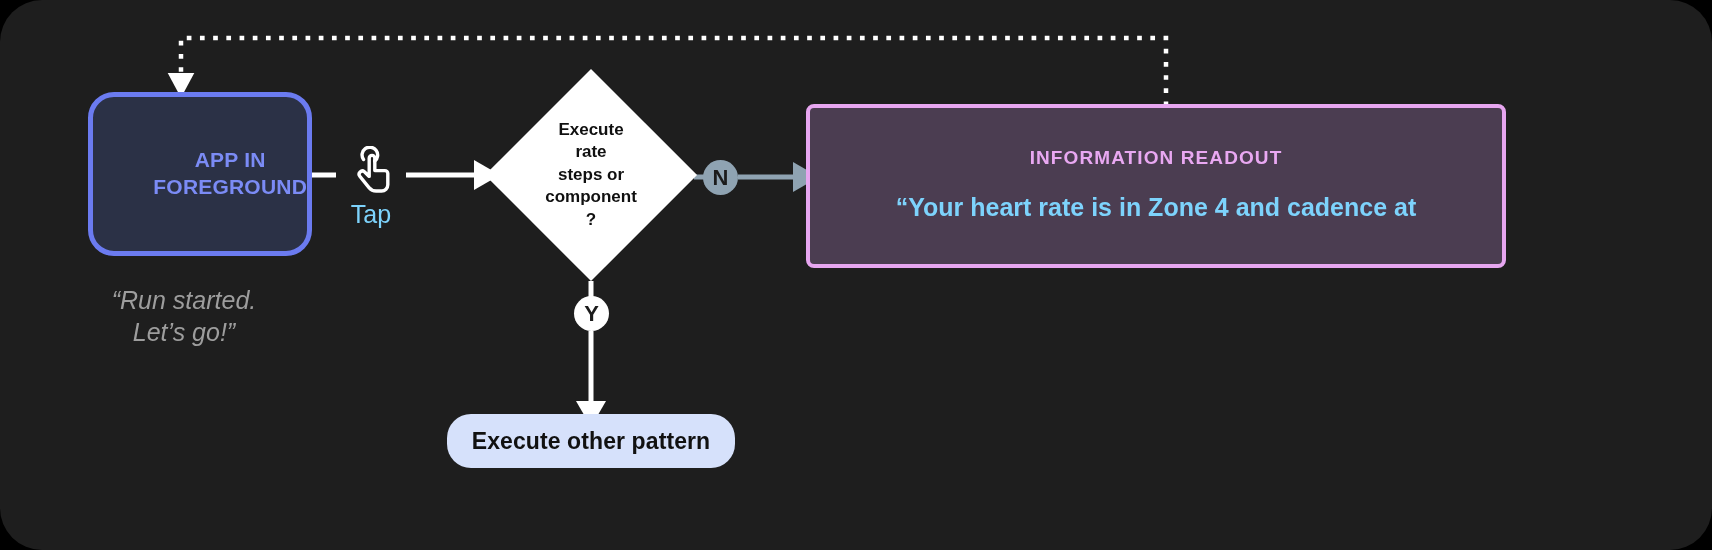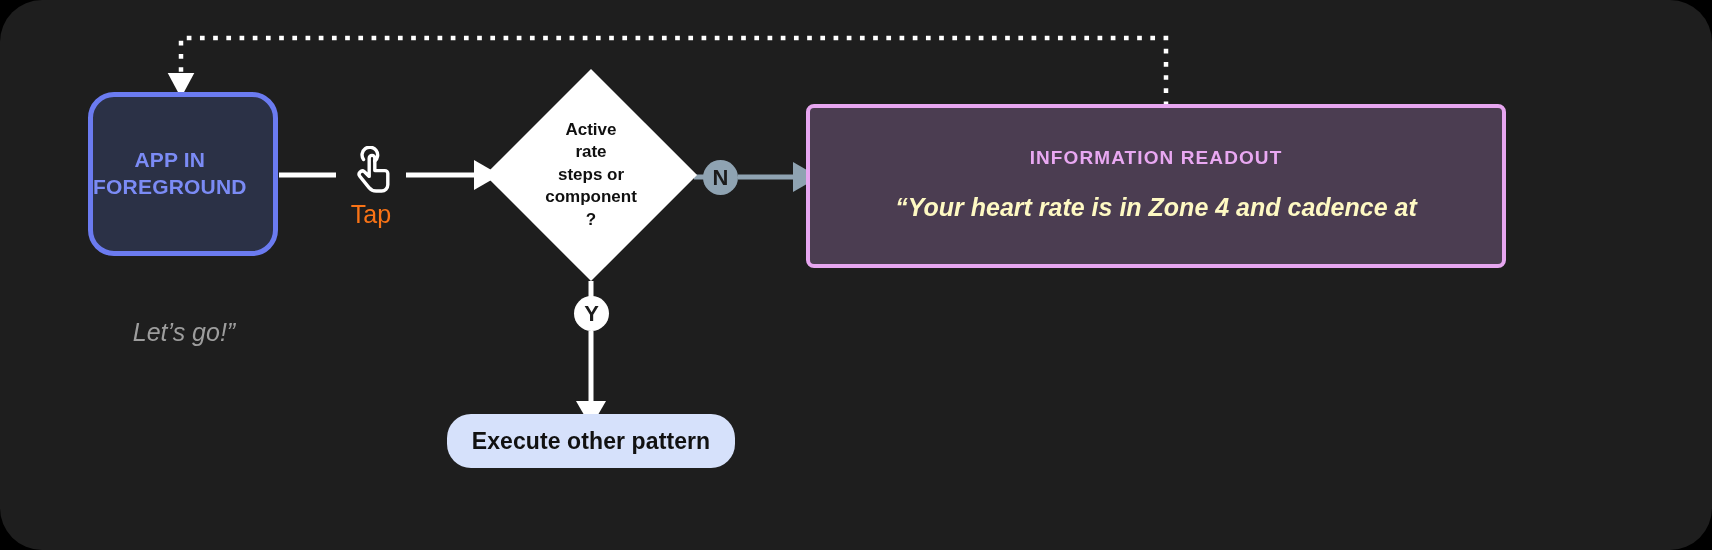--- a/index.html
+++ b/index.html
@@ -22,29 +22,29 @@
     border-radius: 42px;
     overflow: hidden;
   }
 
   .abs { position: absolute; }
 
   
   #app-box {
     left: 88px;
     top: 92px;
-    width: 190px;
+    width: 224px;
     height: 164px;
     box-sizing: border-box;
     background: #2b3146;
     border: 5px solid #6b7bf0;
     border-radius: 26px;
     display: flex;
     align-items: center;
-    justify-content: flex-start;
+    justify-content: flex-end;
   }
   #app-box-label {
     color: #7b8bf5;
     font-size: 21px;
     font-weight: bold;
     line-height: 1.28;
     text-align: center;
     letter-spacing: .2px;
   }
 
@@ -63,21 +63,21 @@
   #tap-group {
     left: 335px;
     top: 146px;
     width: 72px;
     text-align: center;
   }
   #tap-icon { display: block; margin: 0 auto; }
   #tap-label {
     display: block;
     margin-top: 4px;
-    color: #f97316;
+    color: #7dd3fc;
     font-size: 25px;
     line-height: 1;
   }
 
   
   #diamond-wrap {
     left: 485px;
     top: 69px;
     width: 212px;
     height: 212px;
@@ -152,24 +152,23 @@
   }
   #readout-title {
     color: #e9a8f2;
     font-size: 19px;
     font-weight: bold;
     letter-spacing: 1.1px;
     text-align: center;
   }
   #readout-body {
     margin-top: 22px;
-    color: #fef9c3;
+    color: #7dd3fc;
     font-size: 25px;
     font-weight: bold;
-    font-style: italic;
     line-height: 1.34;
     text-align: center;
   }
 
   
   #execute-pill {
     left: 447px;
     top: 414px;
     width: 288px;
     height: 54px;
@@ -229,21 +228,21 @@
   </svg>
 
   <div class="abs" id="app-box">
     <div id="app-box-label">
       <span>APP IN</span><br>
       <span>FOREGROUND</span>
     </div>
   </div>
 
   <div class="abs" id="app-caption">
-    <br>
+    <span>“Run started.</span><br>
     <span>Let’s go!”</span>
   </div>
 
   <div class="abs" id="tap-group">
     <svg id="tap-icon" width="46" height="52" viewBox="0 0 46 52" xmlns="http://www.w3.org/2000/svg">
 
       <path d="M15.5 13.5 a7.8 7.8 0 1 1 11.2 1.6" fill="none" stroke="#ffffff" stroke-width="3.4" stroke-linecap="round"></path>
 
       <path d="M21.2 12.2 L21.2 30.4 L16.4 25.8 a3.2 3.2 0 0 0 -4.6 4.4
                L21.0 41.6 a9.2 9.2 0 0 0 7.1 3.4 L33.6 45.0
@@ -251,21 +250,21 @@
                a3.0 3.0 0 0 0 -3.0 -3.0 L26.8 24.6 L26.8 12.2
                a2.8 2.8 0 0 0 -5.6 0 z" fill="none" stroke="#ffffff" stroke-width="3.4" stroke-linejoin="round" stroke-linecap="round"></path>
     </svg>
     <span id="tap-label">Tap</span>
   </div>
 
   <div class="abs" id="diamond-wrap">
     <div id="diamond-shape"></div>
     <div id="diamond-label">
       <div>
-        <span>Active</span><br>
+        <span>Execute</span><br>
         <span>rate</span><br>
         <span>steps or</span><br>
         <span>component</span><br>
         <span>?</span>
       </div>
     </div>
   </div>
 
   <div class="abs badge" id="badge-n">
     <span>N</span>

